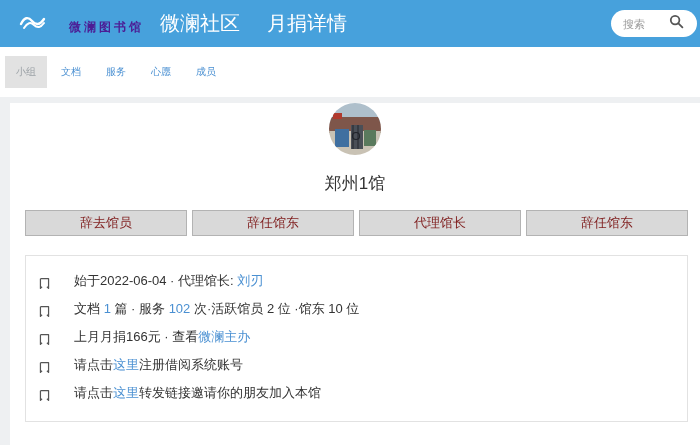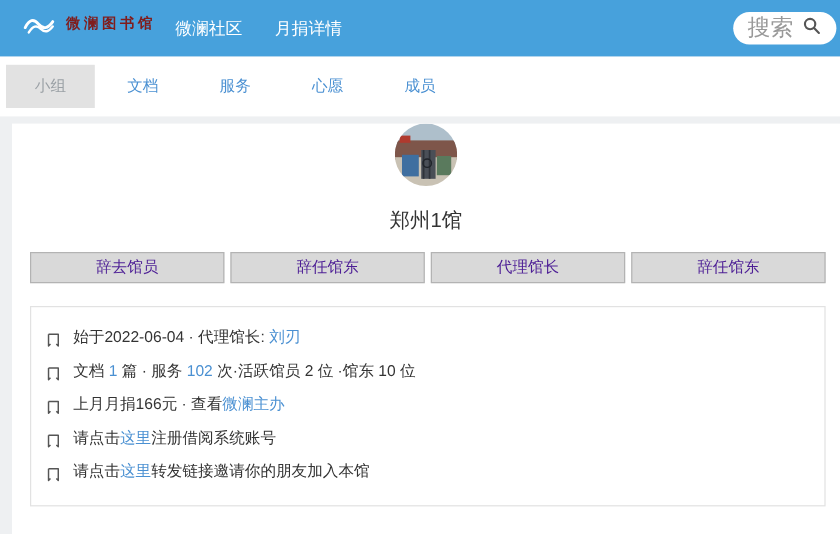--- a/index.html
+++ b/index.html
@@ -1,45 +1,45 @@
 <!DOCTYPE html>
 <html><head>
 <meta charset="utf-8">
 <style>
   * { box-sizing: border-box; margin: 0; padding: 0; }
   html, body { width: 700px; height: 445px; overflow: hidden; }
   body { font-family: "Liberation Sans", sans-serif; background: #eef0f2; }
 
   
   .header { height: 47px; background: #47a1dc; display: flex; align-items: center; padding-left: 18px; position: relative; }
-  .logo { display: flex; align-items: flex-start; gap: 7px; color: #7f1d1d; }
+  .logo { display: flex; align-items: flex-end; gap: 21px; color: #4c1d95; }
   .logo-text { font-family: "DejaVu Serif", serif; font-weight: bold; font-size: 12px; letter-spacing: 3px; }
-  .nav-link { color: #fff; font-size: 14px; margin-left: 27px; cursor: pointer; text-decoration: none; }
+  .nav-link { color: #fff; font-size: 20px; margin-left: 27px; cursor: pointer; text-decoration: none; }
   .nav-link:first-of-type { margin-left: 16px; }
   .search { position: absolute; right: 3px; top: 10px; width: 86px; height: 27px; background: #fff; border-radius: 14px; display: flex; align-items: center; padding: 0 9px 0 12px; }
-  .search input { border: none; outline: none; width: 46px; font-size: 19px; color: #333; background: transparent; }
+  .search input { border: none; outline: none; width: 46px; font-size: 11px; color: #333; background: transparent; }
   .search input::placeholder { color: #999; }
 
   
   .tabbar { height: 50px; background: #fff; display: flex; align-items: center; padding-left: 5px; }
-  .tab { font-size: 13px; color: #4a90d2; padding: 9px 24px; cursor: pointer; margin-right: 3px; }
+  .tab { font-size: 10px; color: #4a90d2; padding: 9px 11px; cursor: pointer; margin-right: 3px; }
   .tab.active { background: #e2e2e2; color: #9aa0a5; }
 
   
   .page { padding: 6px 0 0 10px; height: 348px; }
   .card { background: #fff; height: 100%; }
 
   .avatar { width: 52px; height: 52px; border-radius: 50%; overflow: hidden; margin: 0 auto; display: block; }
   .title { text-align: center; font-size: 17px; color: #333; margin: 17px 0 15px; font-weight: normal; }
 
   .actions { display: flex; gap: 5px; padding: 0 12px 0 15px; }
-  .action-btn { flex: 1; height: 26px; background: #d9d9d9; border: 1px solid #b3b3b3; font-size: 13px; color: #4c1d95; font-family: "Liberation Sans", sans-serif; cursor: pointer; }
+  .action-btn { flex: 1; height: 26px; background: #d9d9d9; border: 1px solid #b3b3b3; font-size: 13px; color: #7f1d1d; font-family: "Liberation Sans", sans-serif; cursor: pointer; }
 
   .info-box { margin: 19px 12px 0 15px; border: 1px solid #e2e2e2; padding: 13px 12px 12px; background: #fff; }
-  .info-row { display: flex; align-items: flex-start; font-size: 13px; color: #333; line-height: 23px; gap: 10px; }
+  .info-row { display: flex; align-items: flex-start; font-size: 13px; color: #333; line-height: 23px; gap: 23px; }
   .info-row .icon { flex: 0 0 auto; margin-top: 5px; }
   .lnk { color: #4a90d2; cursor: pointer; }
 </style>
 </head>
 <body>
 
 <div class="header">
   <div class="logo">
     <span>
       <svg width="30" height="20" viewBox="0 0 30 20">

